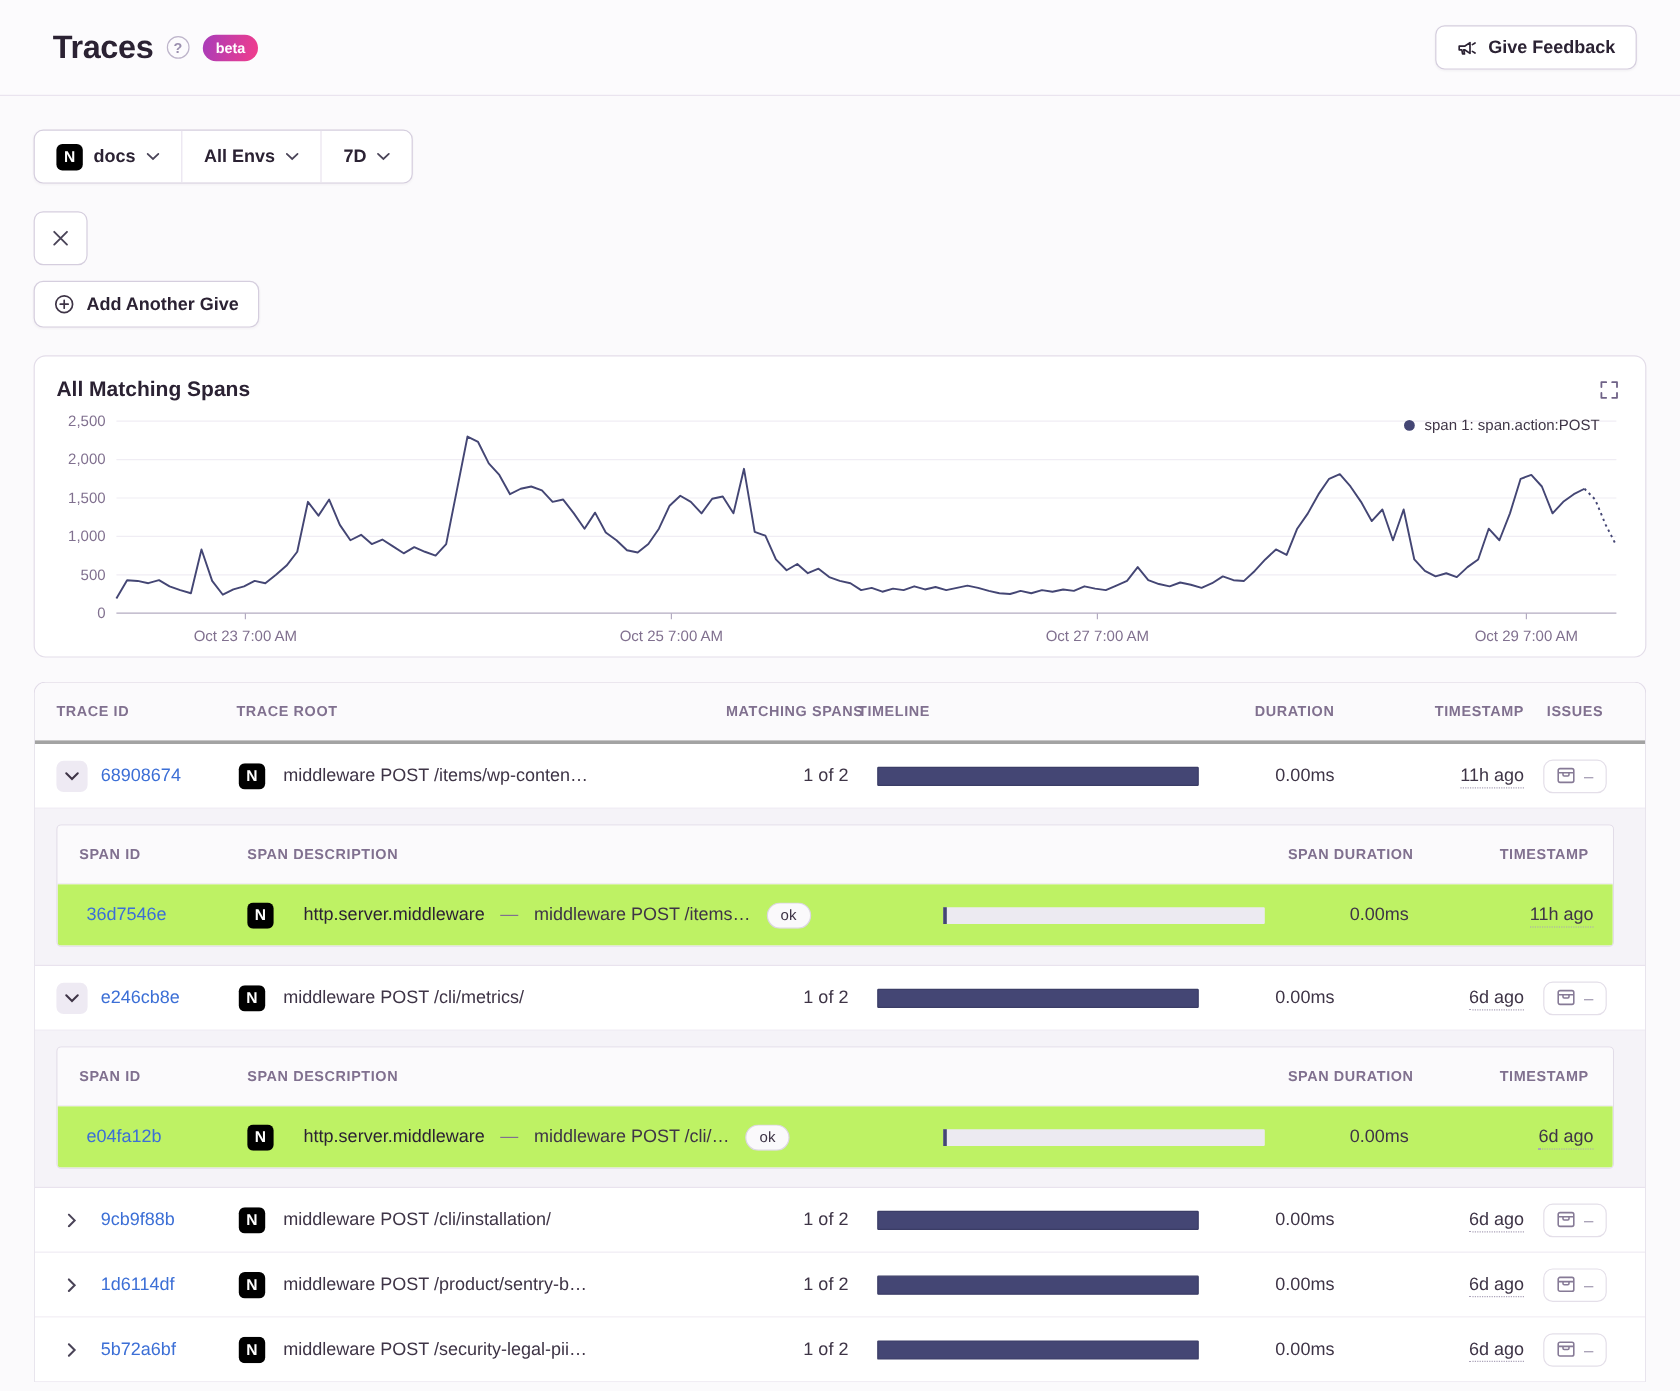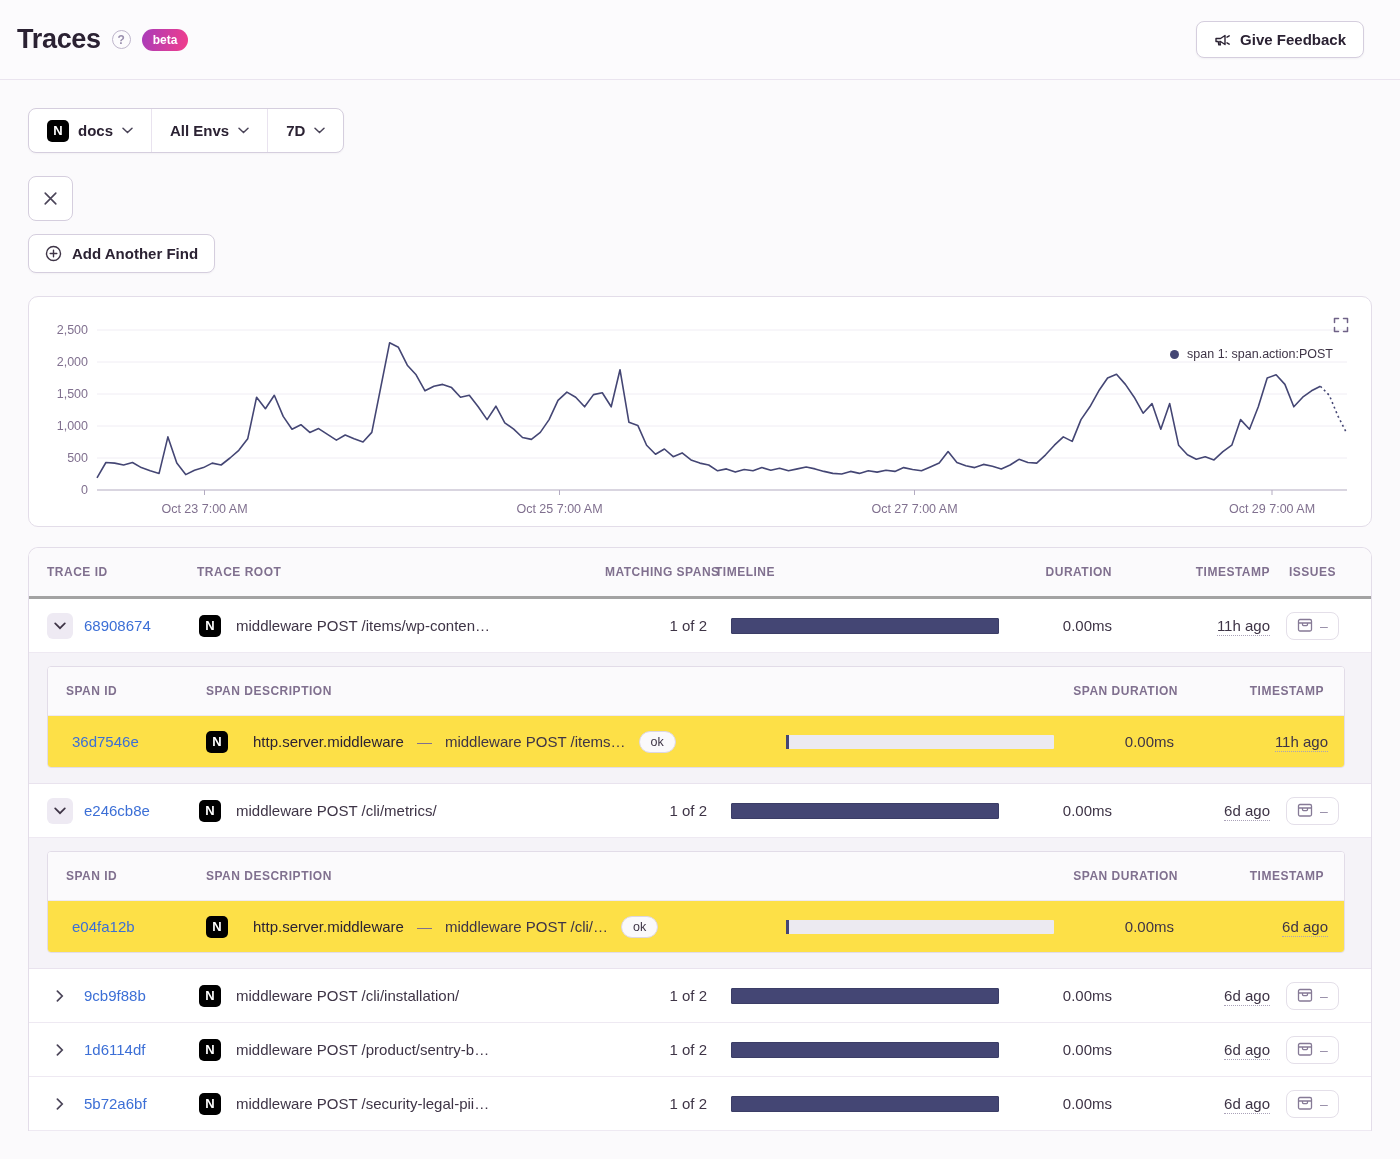--- a/index.html
+++ b/index.html
@@ -5,21 +5,21 @@
   * { box-sizing: border-box; }
   html,body { margin:0; padding:0; }
   body {
     width:1400px; height:1159px; overflow:hidden;
     background:#fbfafc; color:#2b2233;
     font-family:"Liberation Sans", sans-serif;
   }
   
   .app-header {
     display:flex; align-items:center; justify-content:space-between;
-    padding:21px 36px 21px 17px; background:#fcfbfd; border-bottom:1px solid #eae4ef;
+    padding:21px 36px 21px 44px; background:#fcfbfd; border-bottom:1px solid #eae4ef;
   }
   .title-group { display:flex; align-items:center; gap:11px; }
   .page-title { font-size:27px; font-weight:700; letter-spacing:-0.3px; margin:0; }
   .help-icon {
     width:19px; height:19px; border:1.5px solid #beb5cb; border-radius:50%;
     color:#9a8fae; font-size:12px; font-weight:700;
     display:flex; align-items:center; justify-content:center; cursor:pointer;
   }
   .beta-badge {
     color:#fff; font-size:12px; font-weight:700; padding:4px 11px; border-radius:20px;
@@ -125,21 +125,21 @@
     color:#9b92ab; font-size:14px; font-family:"Liberation Sans", sans-serif;
   }
   
   .span-wrapper { background:#f5f3f8; padding:13px 26px 15px 18px; border-bottom:1px solid #e9e3ee; }
   .span-card { background:#fff; border:1px solid #e2dce8; border-radius:4px; overflow:hidden; }
   .s-head, .s-row {
     display:grid; align-items:center; padding:0 16px 0 18px;
     grid-template-columns:140px minmax(0,1fr) 300px 112px 146px;
   }
   .s-head { height:49px; background:#fbfafc; border-bottom:1px solid #eee9f2; }
-  .s-row { height:51px; background:#fde047; }
+  .s-row { height:51px; background:#bef264; }
   .desc-cell { display:flex; align-items:center; gap:13px; font-size:15px;
                overflow:hidden; white-space:nowrap; }
   .op { font-weight:400; color:#2b2233;margin-left:12px; }
   .dash-sep { color:#80708f; }
   .desc-text { color:#3e3446; }
   .ok-pill { border:1px solid #dcd6e3; background:#faf9fb; border-radius:20px;
              font-size:12.5px; padding:3px 11px; color:#3e3446; flex:none; }
   .sub-bar { height:14px; background:#eceaf1; border-radius:1px; margin:0 16px; position:relative; }
   .sub-bar::before { content:""; position:absolute; left:0; top:0; bottom:0; width:3px; background:#444674; }
   svg { display:block; }
@@ -198,25 +198,26 @@
     </button>
   </div>
 
   <button class="add-span-btn">
     <span>
       <svg width="17" height="17" viewBox="0 0 17 17" fill="none" stroke="#3e3446" stroke-width="1.4" stroke-linecap="round">
         <circle cx="8.5" cy="8.5" r="7"></circle>
           <path d="M8.5 5.2v6.6M5.2 8.5h6.6"></path>
       </svg>
     </span>
-    <span>Add Another Find</span>
+    <span>Add Another Give</span>
   </button>
 
   
   <section class="panel chart-panel">
+    <div class="chart-title">All Matching Spans</div>
     <button class="expand-btn">
       <svg width="16" height="16" viewBox="0 0 16 16" fill="none" stroke="#6f6287" stroke-width="1.5" stroke-linecap="round" stroke-linejoin="round">
         <path d="M1.5 5.5v-4h4M10.5 1.5h4v4M14.5 10.5v4h-4M5.5 14.5h-4v-4"></path>
       </svg>
     </button>
     <div class="chart-legend">
       <span class="legend-dot" id="legend-dot" style="background: rgb(68, 70, 116);"></span>
       <span>span 1: span.action:POST</span>
     </div>
     <svg class="chart-svg" viewBox="0 0 1308 200">

